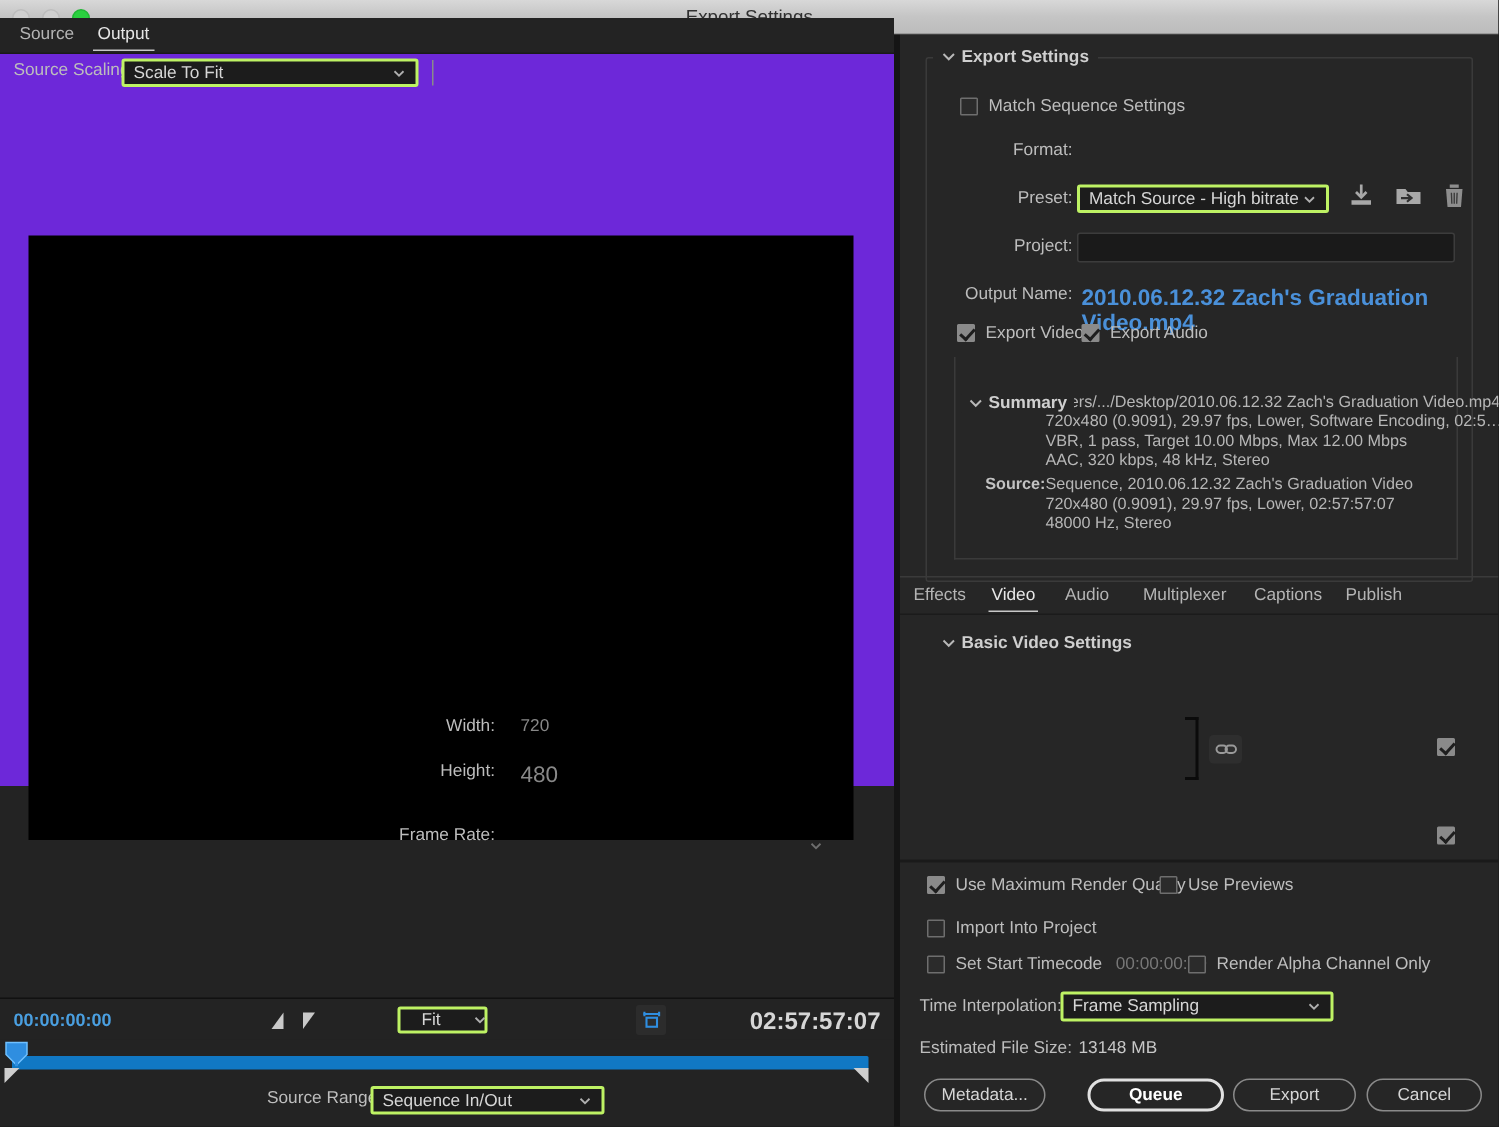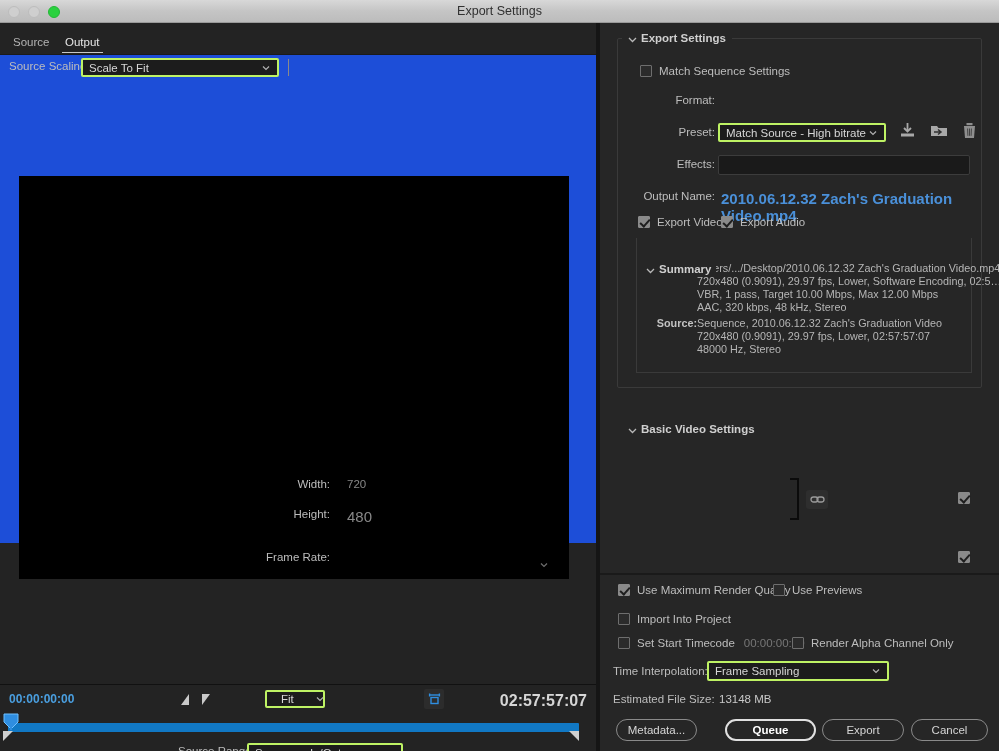--- a/index.html
+++ b/index.html
@@ -28,22 +28,22 @@
   .tl-dot.grey { background: #cfcfcf; border: 1px solid #bdbdbd; }
   .tl-dot.green { background: #2ad13f; border: 1px solid #23b836; }
   .tl-title {
     position: absolute; left: 0; top: 0; width: 999px; height: 23px;
     text-align: center; line-height: 23px;
     font-size: 12.5px; color: #303030;
   }
 
   
   .left-panel {
-    position: absolute; left: 0; top: 31px; width: 596px; height: 512px;
-    background: #1d4ed8;
+    position: absolute; left: 0; top: 12px; width: 596px; height: 512px;
+    background: #6d28d9;
   }
   .lp-tabs {
     position: absolute; left: 0; top: 0; width: 596px; height: 24px;
     background: #232323; border-bottom: 1px solid #1a1a1a;
   }
   .lp-tab {
     position: absolute; top: 3px;
     font-size: 11.5px; color: #b4b4b4; padding: 2px 3px 4px 3px;
   }
   .lp-tab.active { color: #e6e6e6; border-bottom: 1.5px solid #c8c8c8; }
@@ -455,21 +455,21 @@
         <svg width="15" height="17" viewBox="0 0 15 17">
           <path d="M2 4 H13 L12 16 H3 Z" fill="#8e8e8e"></path>
           <rect x="4.5" y="1" width="6" height="2.2" fill="#8e8e8e"></rect>
           <line x1="5.6" y1="6.5" x2="5.9" y2="13.8" stroke="#3a3a3a" stroke-width="0.9"></line>
           <line x1="7.5" y1="6.5" x2="7.5" y2="13.8" stroke="#3a3a3a" stroke-width="0.9"></line>
           <line x1="9.4" y1="6.5" x2="9.1" y2="13.8" stroke="#3a3a3a" stroke-width="0.9"></line>
         </svg>
       </span>
     </div>
 
-    <div class="lbl-right comments-label">Effects:</div>
+    <div class="lbl-right comments-label">Project:</div>
     <div class="comments-input"></div>
 
     <div class="lbl-right outname-label">Output Name:</div>
     <div class="outname-value">2010.06.12.32 Zach's Graduation Video.mp4</div>
 
     <div class="row exp-video">
       <span class="cb checked"></span>
       <span class="lbl">Export Video</span>
     </div>
     <div class="row exp-audio">
@@ -493,20 +493,28 @@
     <div class="sum-val" style="top:275px;">720x480 (0.9091), 29.97 fps, Lower, Software Encoding, 02:5…</div>
     <div class="sum-val" style="top:288px;">VBR, 1 pass, Target 10.00 Mbps, Max 12.00 Mbps</div>
     <div class="sum-val" style="top:301px;">AAC, 320 kbps, 48 kHz, Stereo</div>
 
     <div class="sum-key" style="left:619px; top:317px;">Source:</div>
     <div class="sum-val" style="top:317px;">Sequence, 2010.06.12.32 Zach's Graduation Video</div>
     <div class="sum-val" style="top:330px;">720x480 (0.9091), 29.97 fps, Lower, 02:57:57:07</div>
     <div class="sum-val" style="top:343px;">48000 Hz, Stereo</div>
   </div>
 
+  <div class="subtabs" style="position:absolute;left:600px;top:384px;width:399px;">
+    <div class="subtab" style="left:7px;">Effects</div>
+    <div class="subtab active" style="left:59px;">Video</div>
+    <div class="subtab" style="left:108px;">Audio</div>
+    <div class="subtab" style="left:160px;">Multiplexer</div>
+    <div class="subtab" style="left:234px;">Captions</div>
+    <div class="subtab" style="left:295px;">Publish</div>
+  </div>
 
   <div style="position:absolute;left:600px;top:23px;width:399px;height:550px;overflow:hidden;">
     <div class="group-title video-box-title">
       <span class="disc">
         <svg width="9" height="9" viewBox="0 0 9 9">
             <path d="M1 3 L4.5 6.5 L8 3" stroke="#b8b8b8" stroke-width="1.3" fill="none"></path>
           </svg>
       </span><span>Basic Video Settings</span>
     </div>
   </div>

